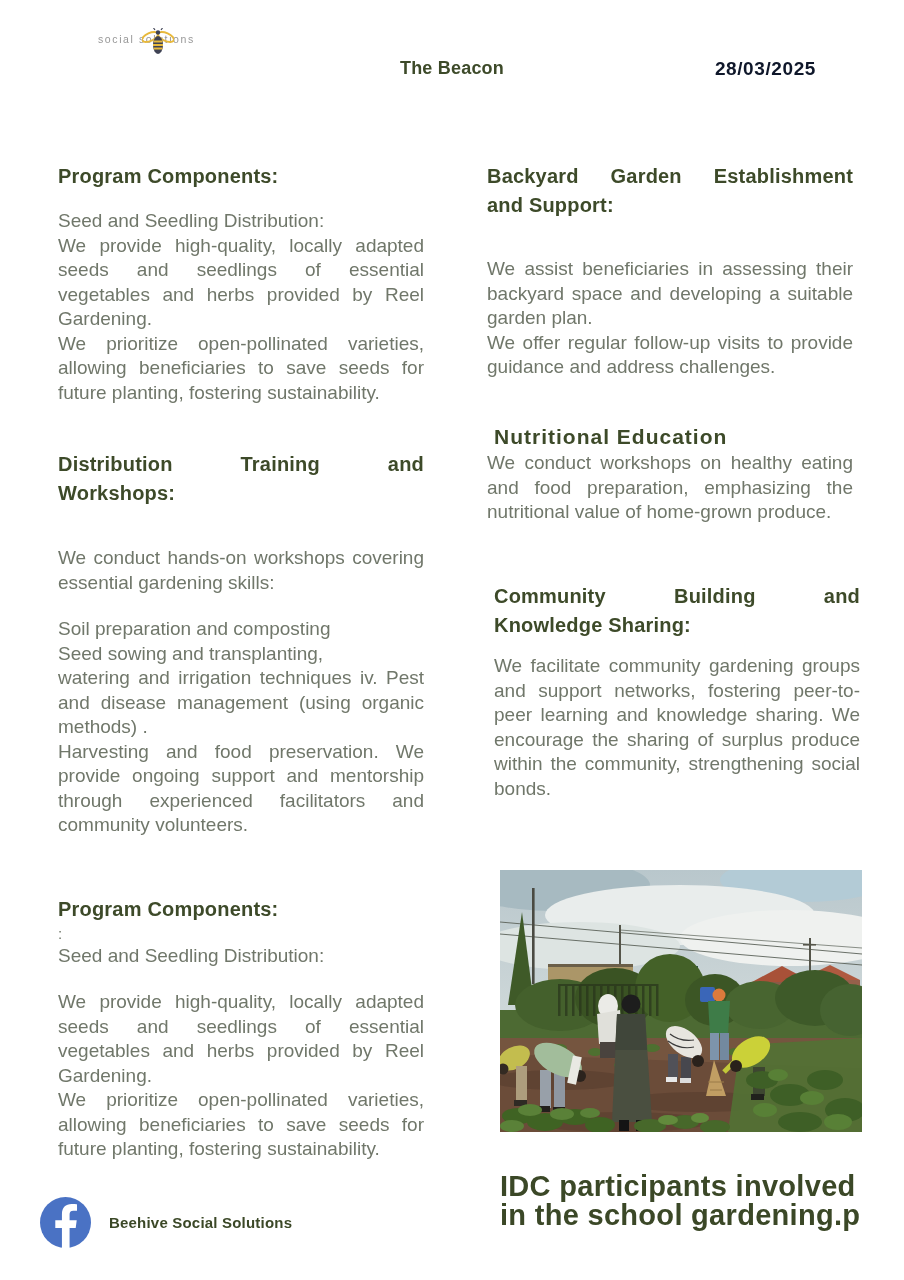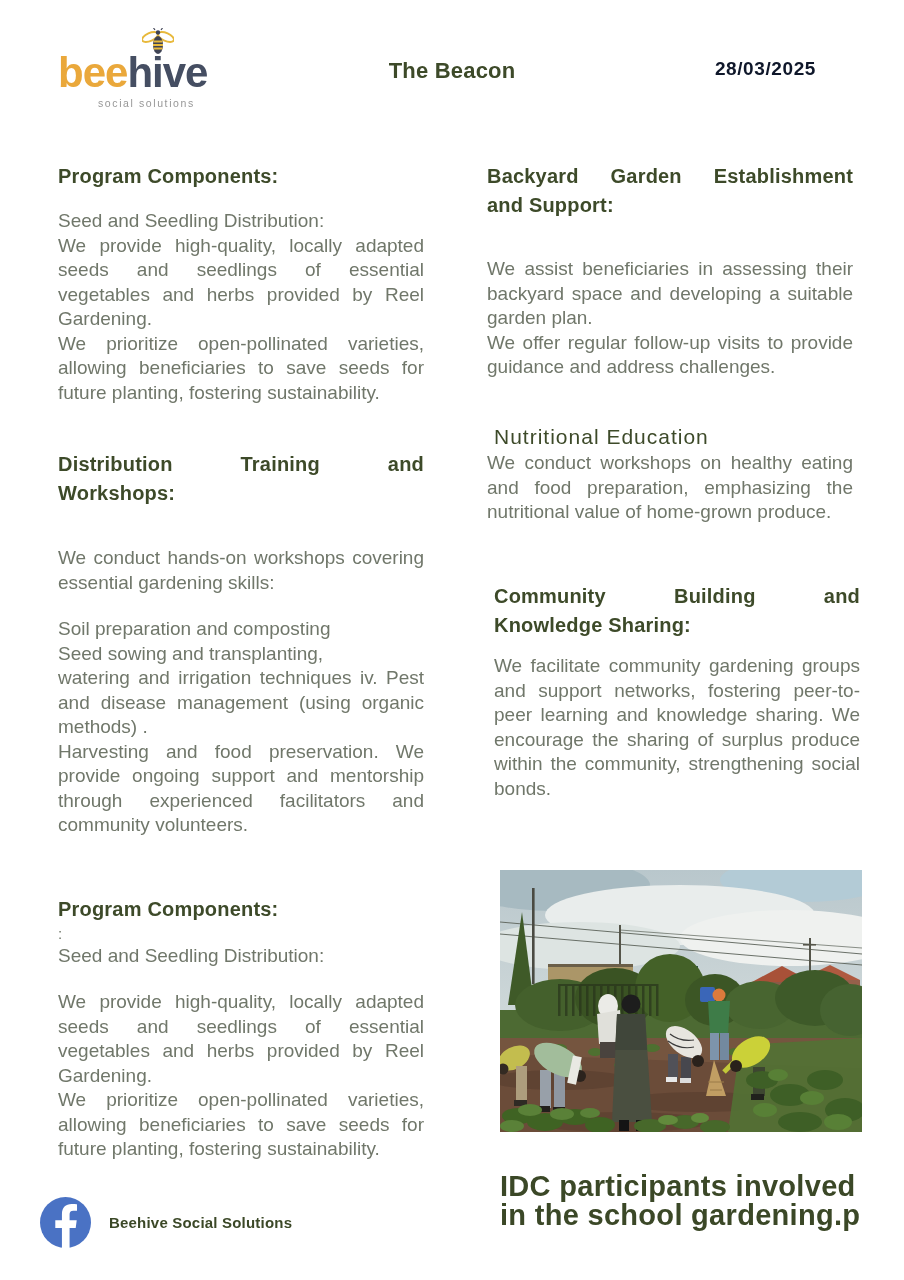--- a/index.html
+++ b/index.html
@@ -8,33 +8,33 @@
 
   
   .logo{position:absolute;left:58px;top:30px;width:220px;}
   .bee-icon{position:absolute;left:84px;top:-2px;width:32px;height:30px;}
   .logo-text{margin-top:22px;font-weight:700;font-size:42px;line-height:1;letter-spacing:-1px;}
   .logo-bee{color:#eaa83b;}
   .logo-hive{color:#454e62;}
   .logo-tagline{margin:3px 0 12px 40px;font-size:10.5px;letter-spacing:1.6px;color:#979797;font-weight:400;}
 
   .header-title{position:absolute;top:58px;left:50%;transform:translateX(-50%);
-    font-weight:700;font-size:22px;color:#3d4a29;letter-spacing:.2px;}
+    font-weight:700;font-size:18px;color:#3d4a29;letter-spacing:.2px;}
   .header-date{position:absolute;top:58px;right:88px;font-weight:700;font-size:19px;
     color:#0f172a;letter-spacing:.6px;}
 
   
   .blk{position:absolute;}
   .h{font-weight:700;font-size:20px;line-height:29px;color:#3d4a29;letter-spacing:.2px;}
   .spread{display:flex;justify-content:space-between;}
   .body-t{font-size:19px;line-height:24.5px;color:#70776a;text-align:justify;}
   .body-t p{margin:0;}
   .left-al{text-align:left !important;}
   .colon-line{font-size:15px;line-height:20px;color:#70776a;}
-  .h-spaced{font-weight:400;font-size:21px;color:#3d4a29;letter-spacing:1px;}
+  .h-spaced{font-weight:700;font-size:21px;color:#3d4a29;letter-spacing:1px;}
 
   
   .photo{position:absolute;left:500px;top:870px;width:362px;height:262px;}
   .caption{position:absolute;left:500px;top:1172px;width:380px;font-weight:700;
     font-size:29px;line-height:29px;color:#3b4827;letter-spacing:.3px;}
 
   
   .fb-row{position:absolute;left:40px;top:1197px;display:flex;align-items:center;}
   .fb-icon{width:51px;height:51px;}
   .fb-label{margin-left:18px;font-weight:700;font-size:15px;color:#3b4827;letter-spacing:.2px;}
@@ -48,21 +48,20 @@
     <span class="bee-icon">
       <svg viewBox="0 0 32 30" width="32" height="30">
         <ellipse cx="8" cy="9" rx="8.5" ry="4" fill="none" stroke="#e8b93c" stroke-width="2" transform="rotate(-24 8 9)"></ellipse>
         <ellipse cx="24" cy="9" rx="8.5" ry="4" fill="none" stroke="#e8b93c" stroke-width="2" transform="rotate(24 24 9)"></ellipse>
         <circle cx="16" cy="4.5" r="2.2" fill="#3f4354"></circle>
         <path d="M13 2 L11.5 0 M19 2 L20.5 0" stroke="#3f4354" stroke-width="1.2"></path>
         <ellipse cx="16" cy="17" rx="5" ry="9" fill="#3f4354"></ellipse>
         <path d="M11.6 13.5 h8.8 M11 17 h10 M11.6 20.5 h8.8" stroke="#e8b93c" stroke-width="1.8"></path>
       </svg>
     </span>
-    <div class="logo-text"><span class="logo-bee">bee</span><span class="logo-hive">hive</span></div>
     <div class="logo-tagline">social solutions</div>
   </div>
 
   <div class="header-title">The Beacon</div>
   <div class="header-date">28/03/2025</div>
 
   <div class="blk h" style="left:58px;top:162px;width:366px;">Program Components:</div>
 
   <div class="blk body-t" style="left:58px;top:209px;width:366px;">
     <p class="left-al">Seed and Seedling Distribution:</p>

